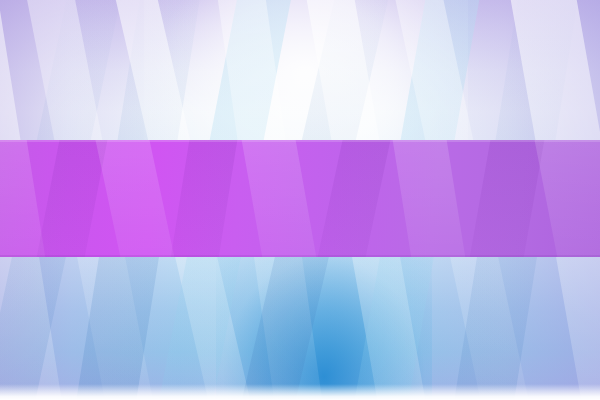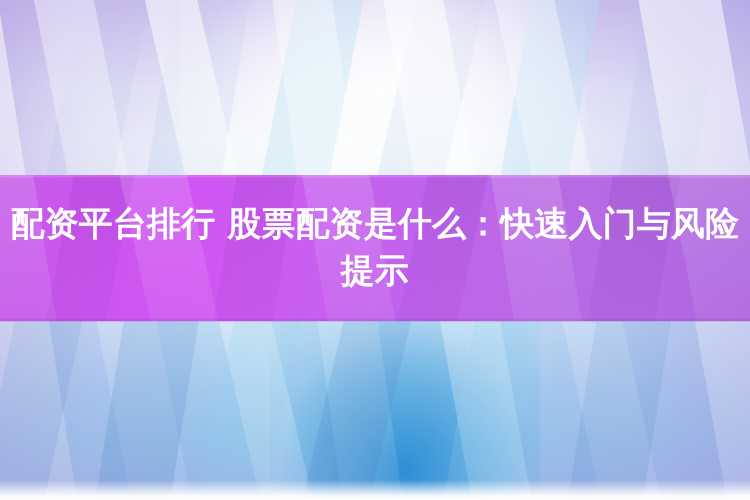--- a/index.html
+++ b/index.html
@@ -220,19 +220,18 @@
       <div class="band-facet bf-dark" style="left:30%; width:8%;  transform:skewX(-9deg);"></div>
       <div class="band-facet bf-light" style="left:42%; width:9%;  transform:skewX(10deg);"></div>
       <div class="band-facet bf-dark" style="left:55%; width:8%;  transform:skewX(-12deg);"></div>
       <div class="band-facet bf-light" style="left:67%; width:9%;  transform:skewX(9deg);"></div>
       <div class="band-facet bf-dark" style="left:80%; width:9%;  transform:skewX(-10deg);"></div>
       <div class="band-facet bf-light" style="left:91%; width:11%; transform:skewX(11deg);"></div>
     </div>
     <div class="band-top-edge"></div>
     <div class="band-bottom-edge"></div>
 
-    <h1 class="title-text">配资平台排行 股票配资是什么：快速入门与风险提示</h1>
   </div>
 
   <div class="watermark"></div>
   <div class="bottom-fade"></div>
 
 </div>
 
 </body></html>

